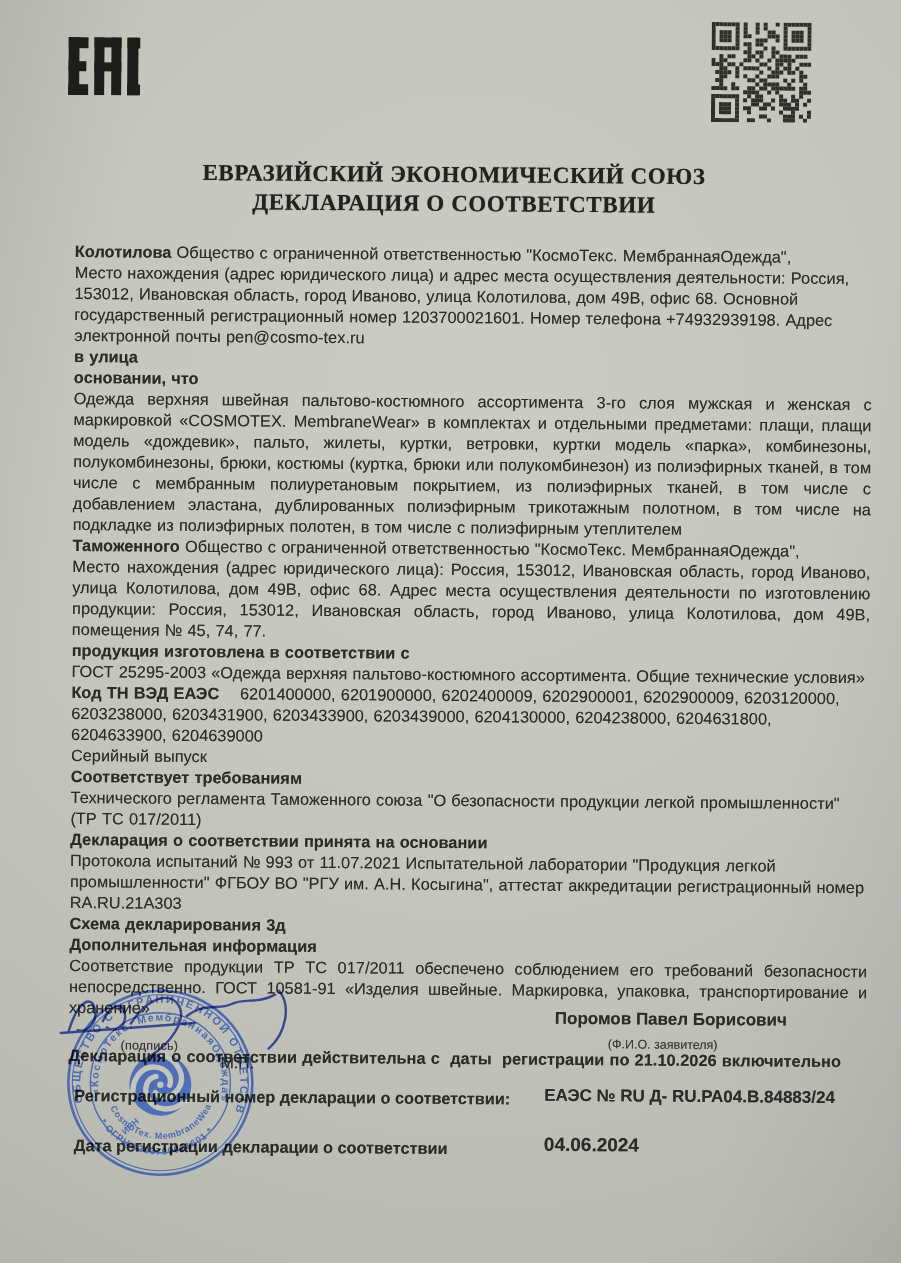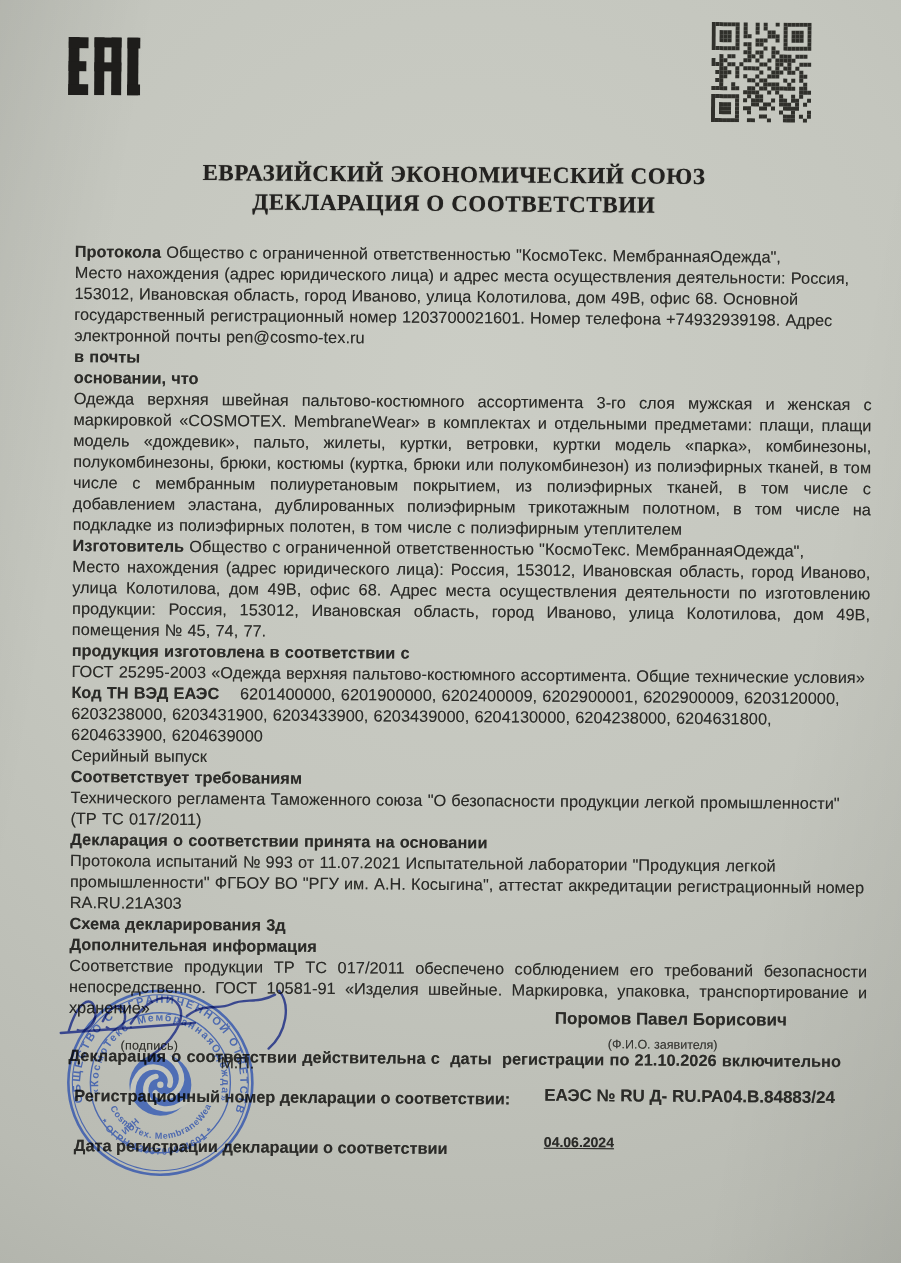--- a/index.html
+++ b/index.html
@@ -40,21 +40,21 @@
 
   
   .podpis{position:absolute;left:124px;top:1041px;font-size:12.5px;color:#34342f;letter-spacing:.2px;}
   .mp{position:absolute;left:224px;top:1056px;font-size:16px;font-weight:400;color:#2e2e2a;}
   .declarant{position:absolute;left:558px;top:1008px;font-size:17px;font-weight:700;color:#2b2b28;}
   .declarant-cap{position:absolute;left:558px;top:1036px;width:216px;text-align:center;font-size:12.5px;color:#3a3a36;}
 
   .reg-label-1{position:absolute;left:78px;top:1089px;font-size:16.3px;font-weight:700;}
   .reg-value-1{position:absolute;left:548px;top:1085px;font-size:17px;font-weight:700;}
   .reg-label-2{position:absolute;left:78px;top:1139px;font-size:16.3px;font-weight:700;}
-  .reg-value-2{position:absolute;left:548px;top:1133px;font-size:14px;font-weight:700;text-decoration:underline;}
+  .reg-value-2{position:absolute;left:548px;top:1133px;font-size:19px;font-weight:700;}
 
   .stamp{position:absolute;left:59px;top:980px;width:210px;height:210px;mix-blend-mode:multiply;opacity:.88;}
   .stamp text{fill:#3d5dae;}
   .sig{position:absolute;left:50px;top:972px;width:290px;height:120px;mix-blend-mode:multiply;}
 </style>
 </head>
 <body>
 
 <div class="page">
   <div class="content">
@@ -379,26 +379,26 @@
         <rect x="80" y="96" width="4" height="4"></rect>
         <rect x="92" y="96" width="4" height="4"></rect>
       </svg>
 
     <div class="title txt">
       <div>ЕВРАЗИЙСКИЙ ЭКОНОМИЧЕСКИЙ СОЮЗ</div>
       <div>ДЕКЛАРАЦИЯ О СООТВЕТСТВИИ</div>
     </div>
 
     <div class="doc-body txt">
-        <p class=""><b>Протокола</b><span> Общество с ограниченной ответственностью "КосмоТекс. МембраннаяОдежда",</span></p>
+        <p class=""><b>Колотилова</b><span> Общество с ограниченной ответственностью "КосмоТекс. МембраннаяОдежда",</span></p>
         <p class=""><span>Место нахождения (адрес юридического лица) и адрес места осуществления деятельности: Россия, 153012, Ивановская область, город Иваново, улица Колотилова, дом 49В, офис 68. Основной государственный регистрационный номер 1203700021601. Номер телефона +74932939198. Адрес электронной почты pen@cosmo-tex.ru</span></p>
-        <p class=""><b>в почты</b></p>
+        <p class=""><b>в улица</b></p>
         <p class=""><b>основании, что</b></p>
         <p class="j "><span>Одежда верхняя швейная пальтово-костюмного ассортимента 3-го слоя мужская и женская с маркировкой «COSMOTEX. MembraneWear» в комплектах и отдельными предметами: плащи, плащи модель «дождевик», пальто, жилеты, куртки, ветровки, куртки модель «парка», комбинезоны, полукомбинезоны, брюки, костюмы (куртка, брюки или полукомбинезон) из полиэфирных тканей, в том числе с мембранным полиуретановым покрытием, из полиэфирных тканей, в том числе с добавлением эластана, дублированных полиэфирным трикотажным полотном, в том числе на подкладке из полиэфирных полотен, в том числе с полиэфирным утеплителем</span></p>
-        <p class=""><b>Изготовитель</b><span> Общество с ограниченной ответственностью "КосмоТекс. МембраннаяОдежда",</span></p>
+        <p class=""><b>Таможенного</b><span> Общество с ограниченной ответственностью "КосмоТекс. МембраннаяОдежда",</span></p>
         <p class="j "><span>Место нахождения (адрес юридического лица): Россия, 153012, Ивановская область, город Иваново, улица Колотилова, дом 49В, офис 68. Адрес места осуществления деятельности по изготовлению продукции: Россия, 153012, Ивановская область, город Иваново, улица Колотилова, дом 49В, помещения № 45, 74, 77.</span></p>
         <p class=""><b>продукция изготовлена в соответствии с</b></p>
         <p class=""><span>ГОСТ 25295-2003 «Одежда верхняя пальтово-костюмного ассортимента. Общие технические условия»</span></p>
         <p class=""><b>Код ТН ВЭД ЕАЭС</b><span>&nbsp;&nbsp;&nbsp; 6201400000, 6201900000, 6202400009, 6202900001, 6202900009, 6203120000, 6203238000, 6203431900, 6203433900, 6203439000, 6204130000, 6204238000, 6204631800, 6204633900, 6204639000</span></p>
         <p class=""><span>Серийный выпуск</span></p>
         <p class=""><b>Соответствует требованиям</b></p>
         <p class=""><span>Технического регламента Таможенного союза "О безопасности продукции легкой промышленности" (ТР ТС 017/2011)</span></p>
         <p class=""><b>Декларация о соответствии принята на основании</b></p>
         <p class=""><span>Протокола испытаний № 993 от 11.07.2021 Испытательной лаборатории "Продукция легкой промышленности" ФГБОУ ВО "РГУ им. А.Н. Косыгина", аттестат аккредитации регистрационный номер RA.RU.21А303</span></p>
         <p class=""><b>Схема декларирования 3д</b></p>

